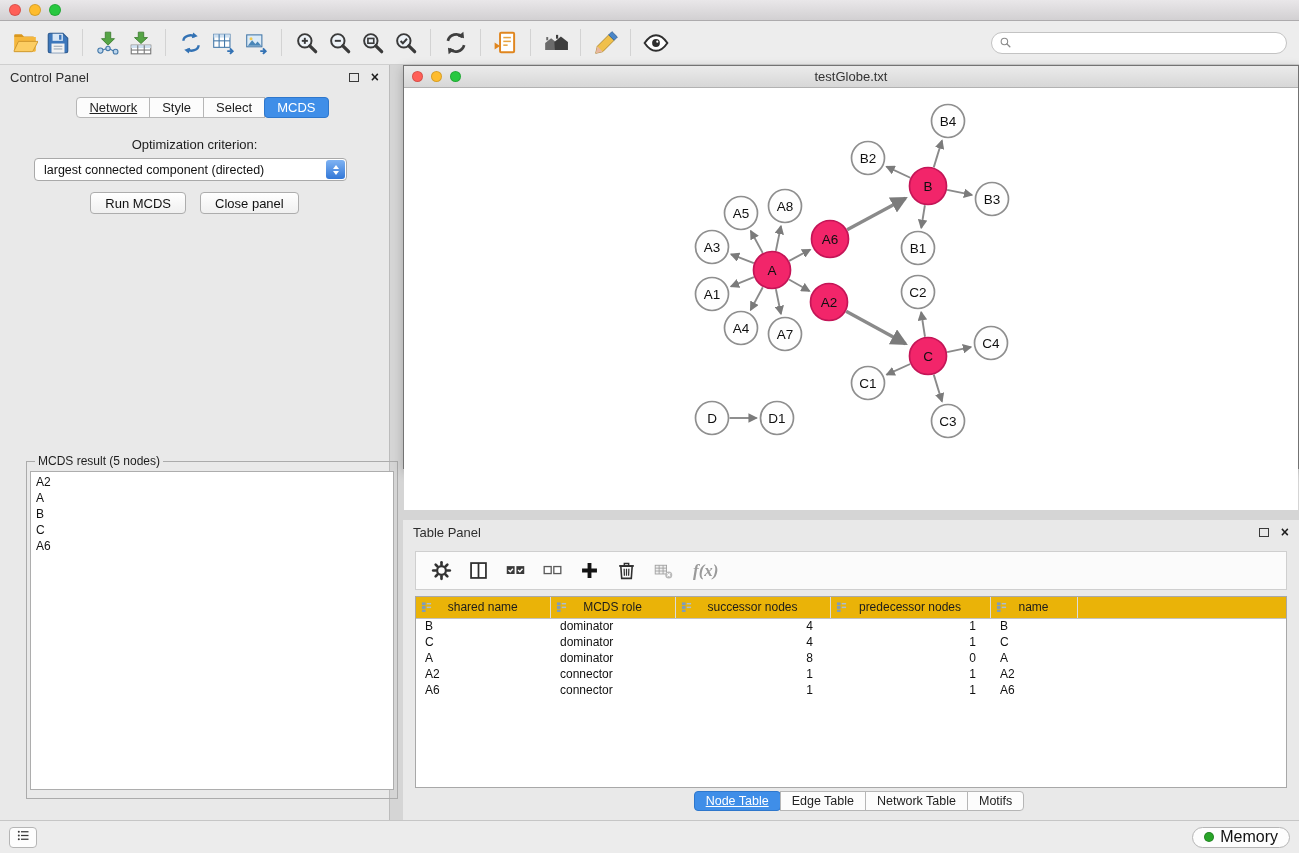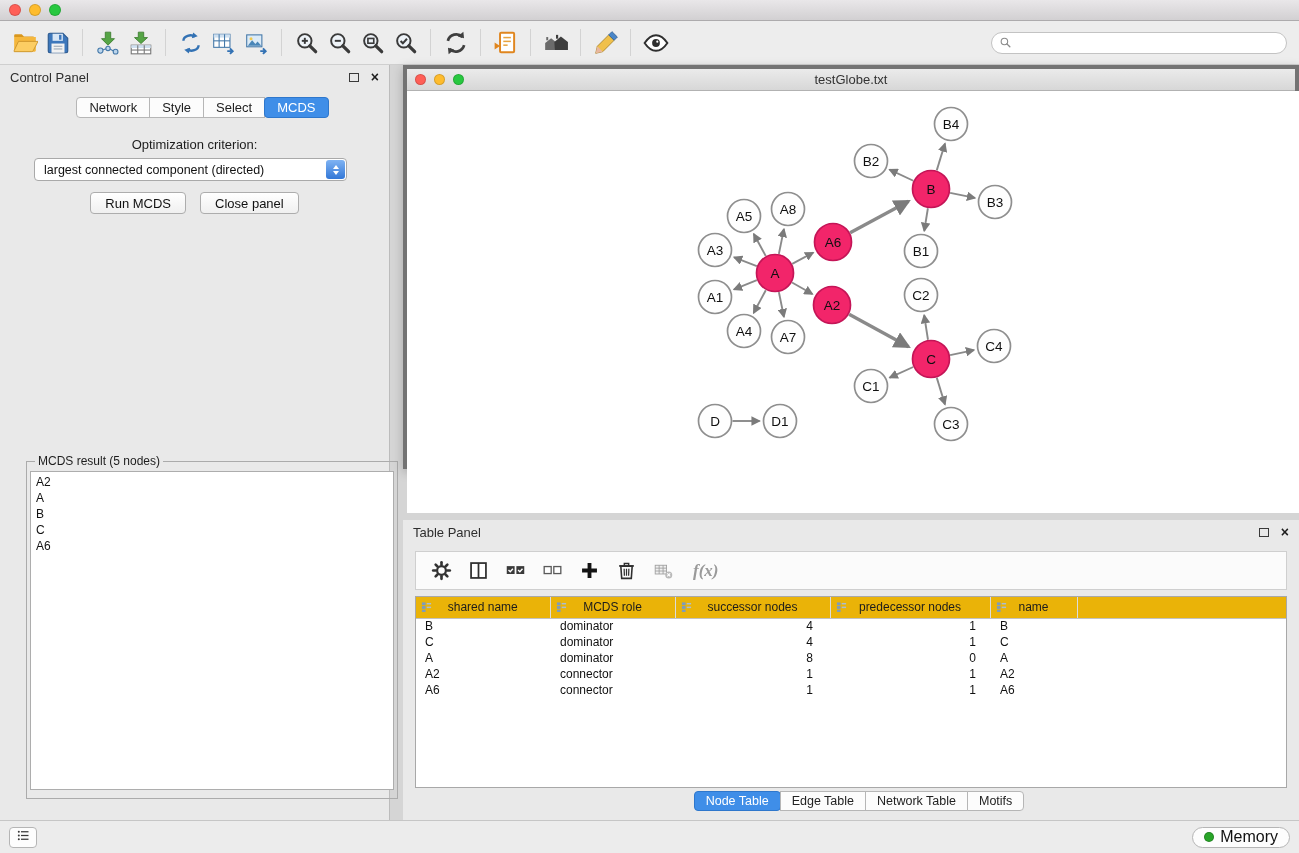--- a/index.html
+++ b/index.html
@@ -37,21 +37,21 @@
   .ph-title { font-size:13px; color:#2e2e2e; margin-right:auto; }
   .float-icon { width:10px; height:9px; border:1.5px solid #3a3a3a; display:inline-block; margin-right:12px; }
   .close-icon { font-size:14px; font-weight:bold; color:#1e1e1e; line-height:10px; }
 
   
   .control-panel { position:absolute; left:0; top:0; width:390px; height:755px;
     background:#e9e9e9; border-right:1px solid #bcbcbc; }
   .cp-tabs { position:absolute; top:32px; left:0; right:0; text-align:center; }
   .seg-tab { display:inline-block; padding:2px 12px; background:#fcfcfc; border:1px solid #b6b6b6;
     font-size:12.5px; color:#222; margin-left:-1px; vertical-align:middle; }
-  .seg-tab:first-child { border-radius:4px 0 0 4px; margin-left:16px; }
+  .seg-tab:first-child { border-radius:4px 0 0 4px; margin-left:16px;text-decoration:underline; }
   .seg-tab:last-child { border-radius:0 4px 4px 0; }
   .seg-tab.active { background:var(--accent); border-color:#2e77cc; color:#fff; border-radius:4px; }
   .cp-tab { font-size:13px; }
   .cp-opt-label { position:absolute; top:72px; width:100%; text-align:center; font-size:13px; color:#1d1d1d; }
   .cp-dropdown { position:absolute; top:93px; left:34px; width:313px; height:23px;
     background:#fff; border:1px solid #a9a9a9; border-radius:4px; }
   .dd-value { position:absolute; left:9px; top:4px; font-size:12.5px; color:#111; }
   .dd-stepper { position:absolute; right:1px; top:1px; width:19px; height:19px; border-radius:3px;
     background:linear-gradient(#7fb3f3,#3277d7); display:flex; flex-direction:column;
     align-items:center; justify-content:center; gap:2px; }
@@ -65,21 +65,21 @@
     display:flex; align-items:center; }
   .mcds-fieldset { position:absolute; left:12px; top:389px; width:372px; height:345px;
     border:1px solid #ababab; padding:3px;margin-left:14px; }
   .mcds-fieldset legend { font-size:12px; padding:0 3px; margin-left:5px; color:#1d1d1d; }
   .result-list { width:100%; height:319px; background:#fff; border:1px solid #adadad;
     overflow:hidden; padding:2px 5px; }
   .result-item { font-size:12px; line-height:16px; color:#111; }
 
   
   .network-window { position:absolute; left:403px; top:0px; width:896px; height:404px;
-    background:#fff; border:4px solid #737373; box-shadow:0 3px 10px rgba(0,0,0,0.22); }
+    background:#fff; border:1px solid #737373; box-shadow:0 3px 10px rgba(0,0,0,0.22); }
   .nw-titlebar { height:22px; background:linear-gradient(#ebebeb,#d7d7d7);
     border-bottom:1px solid #b2b2b2; display:flex; align-items:center; position:relative; }
   .nw-titlebar .traffic { padding-left:8px; }
   .nw-titlebar .light { width:11px; height:11px; }
   .nw-title-text { position:absolute; left:0; right:0; text-align:center; font-size:13px; color:#333; }
   .net-canvas { width:894px; height:422px; background:#ffffff; }
   .net-canvas svg { display:block; }
 
   
   .table-panel { position:absolute; left:403px; top:455px; width:896px; height:300px; background:#e9e9e9; }

